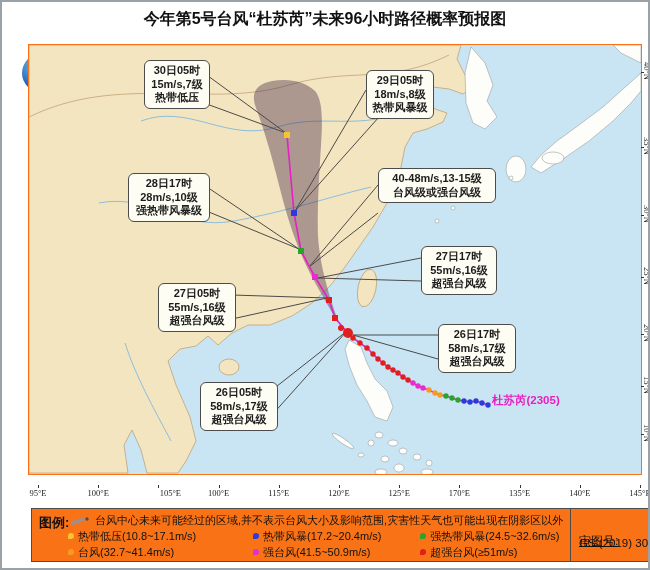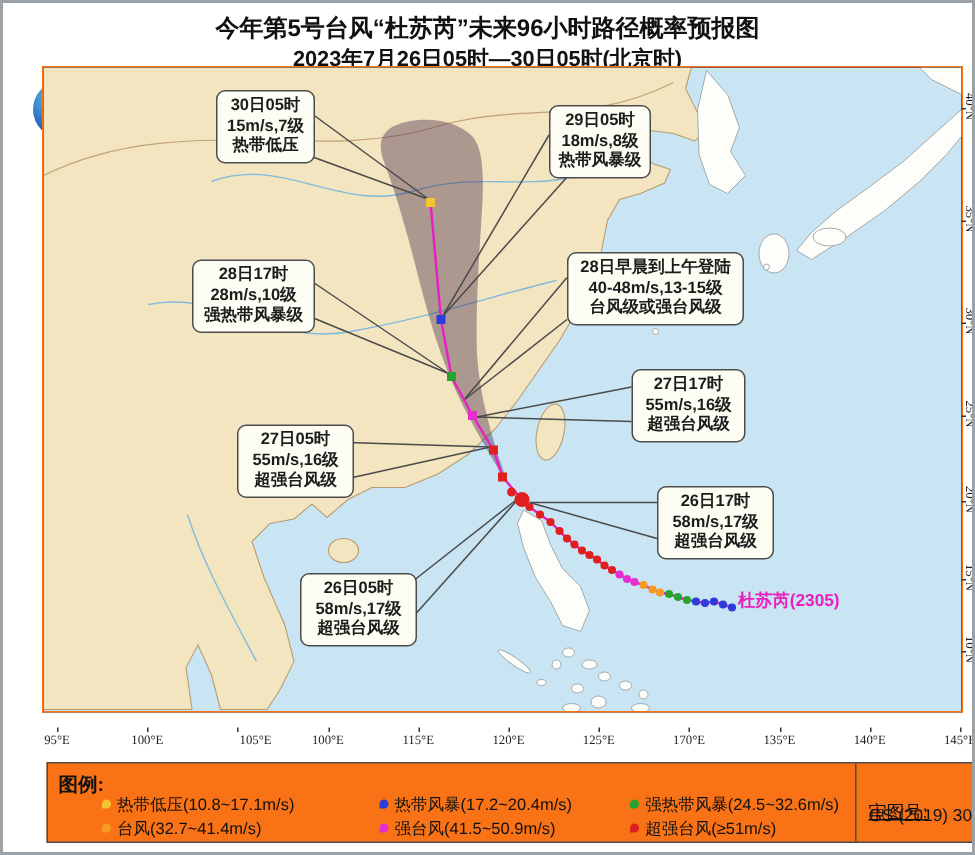--- a/index.html
+++ b/index.html
@@ -45,21 +45,20 @@
   #lg-div{position:absolute;left:538px;top:0;height:100%;border-left:1.5px solid #4c4c4c;}
   .review1{position:absolute;left:547px;top:24px;font-size:12px;color:#111;text-decoration:underline;}
   .review2{position:absolute;left:547px;top:27px;font-size:11.5px;color:#111;white-space:nowrap;}
 </style>
 </head>
 <body>
 
 <div id="stage">
 
   <div class="title-l1">今年第5号台风“杜苏芮”未来96小时路径概率预报图</div>
-  <div class="title-l2">2023年7月26日05时—30日05时(北京时)</div>
 
   <svg id="logo" viewBox="-21 -21 42 42">
     <defs>
       <radialGradient id="lgrad" cx="35%" cy="30%" r="80%">
         <stop offset="0%" stop-color="#6cc0ec"></stop>
           <stop offset="60%" stop-color="#2a6fc0"></stop>
           <stop offset="100%" stop-color="#123d8e"></stop>
       </radialGradient>
     </defs>
     <circle r="19" fill="url(#lgrad)"></circle>
@@ -180,21 +179,20 @@
       <div>29日05时</div>
       <div>18m/s,8级</div>
       <div>热带风暴级</div>
     </div>
     <div class="co" style="left:99px;top:128px;width:76px">
       <div>28日17时</div>
       <div>28m/s,10级</div>
       <div>强热带风暴级</div>
     </div>
     <div class="co" style="left:349px;top:123px;width:112px">
-      <div>28日早晨到上午登陆</div>
       <div>40-48m/s,13-15级</div>
       <div>台风级或强台风级</div>
     </div>
     <div class="co" style="left:392px;top:201px;width:70px">
       <div>27日17时</div>
       <div>55m/s,16级</div>
       <div>超强台风级</div>
     </div>
     <div class="co" style="left:129px;top:238px;width:72px">
       <div>27日05时</div>
@@ -251,20 +249,27 @@
       <span class="lat-lab" style="top: 326px;">20°N</span>
       <i class="tickr" style="top: 332px;"></i>
       <span class="lat-lab" style="top: 378px;">15°N</span>
       <i class="tickr" style="top: 384px;"></i>
       <span class="lat-lab" style="top: 426px;">10°N</span>
       <i class="tickr" style="top: 432px;"></i>
     </div>
 
   <div id="legend">
     <span class="lg-title">图例:</span>
+    <div class="lg-row lg-note-row">
+      <svg width="24" height="11" style="vertical-align:-2px">
+        <path d="M2,9 Q8,2 20,3.5 Q14,7 5,10 Z" fill="#9c8f94"></path>
+          <circle cx="19" cy="4" r="1.7" fill="#4d4d4d"></circle>
+      </svg>
+      <span>台风中心未来可能经过的区域,并不表示台风大小及影响范围,灾害性天气也可能出现在阴影区以外</span>
+    </div>
     <div class="lg-row lg-row2">
       <span class="leg-item w1"><i class="leg-dot" style="background: rgb(245, 197, 49);"></i><span>热带低压(10.8~17.1m/s)</span></span>
       <span class="leg-item w2"><i class="leg-dot" style="background: rgb(43, 60, 219);"></i><span>热带风暴(17.2~20.4m/s)</span></span>
       <span class="leg-item"><i class="leg-dot" style="background: rgb(40, 163, 46);"></i><span>强热带风暴(24.5~32.6m/s)</span></span>
     </div>
     <div class="lg-row lg-row3">
       <span class="leg-item w1"><i class="leg-dot" style="background: rgb(245, 154, 35);"></i><span>台风(32.7~41.4m/s)</span></span>
       <span class="leg-item w2"><i class="leg-dot" style="background: rgb(230, 46, 208);"></i><span>强台风(41.5~50.9m/s)</span></span>
       <span class="leg-item"><i class="leg-dot" style="background: rgb(224, 31, 31);"></i><span>超强台风(≥51m/s)</span></span>
     </div>

